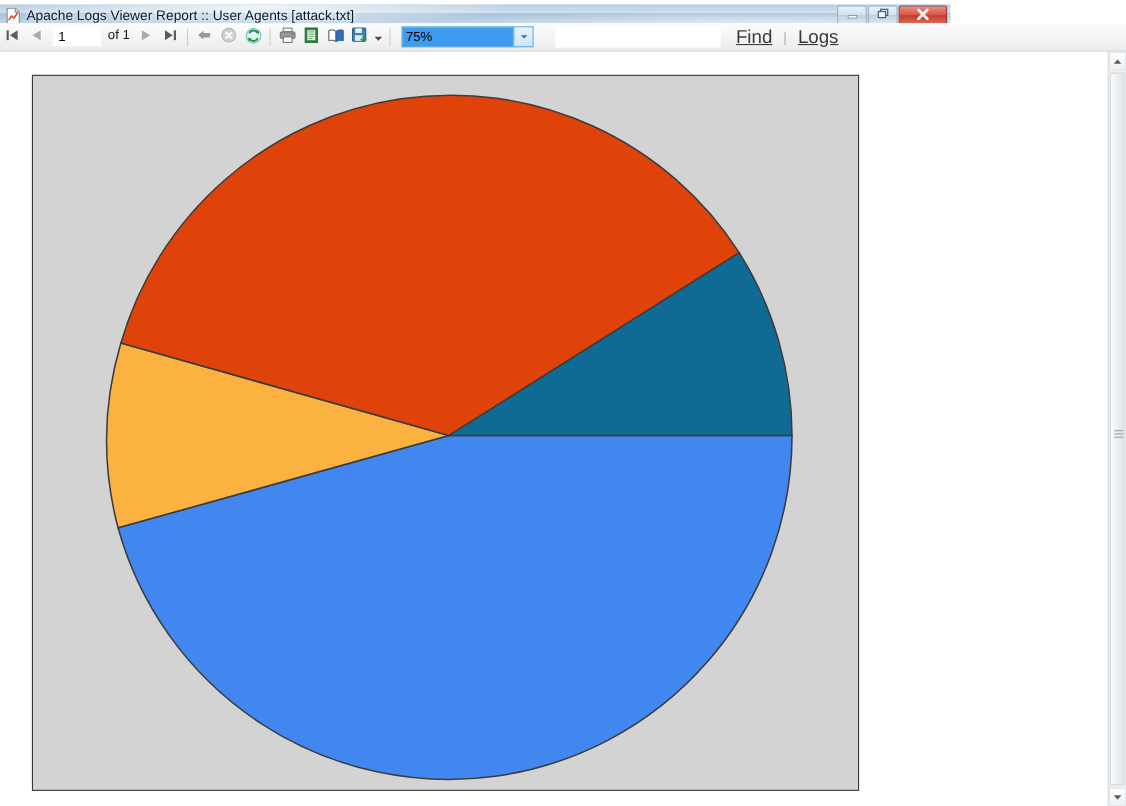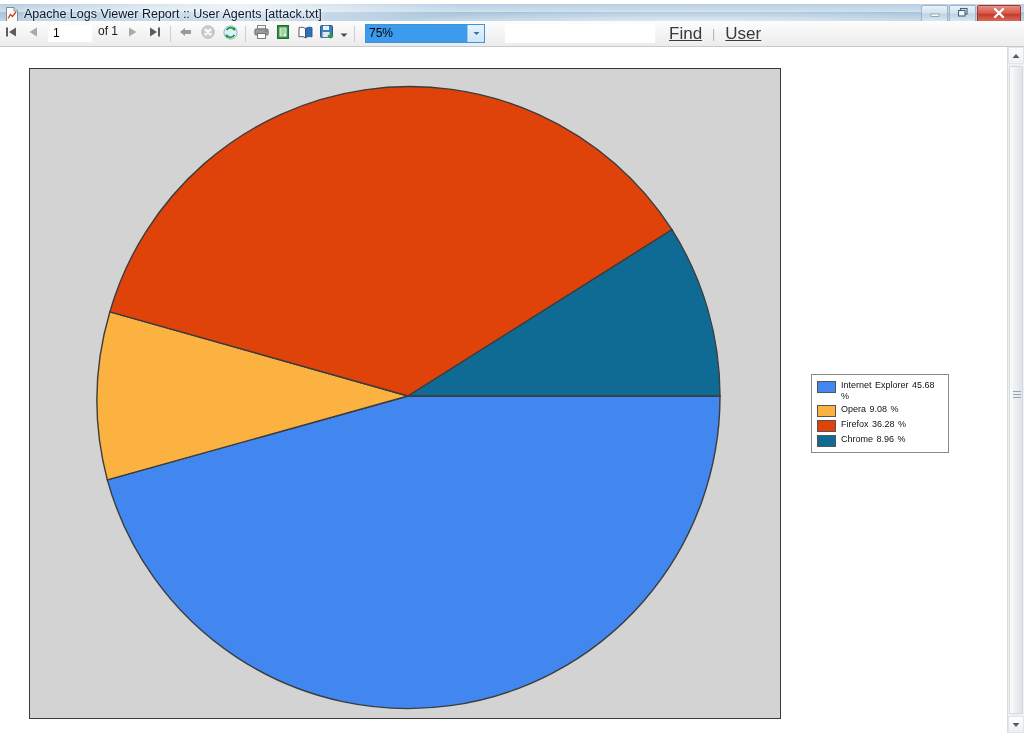--- a/index.html
+++ b/index.html
@@ -25,21 +25,21 @@
     width: 1024px;
     height: 733px;
     background: #ffffff;
     box-sizing: border-box;
   }
 
   
   #titlebar {
     position: absolute;
     left: 0; top: 4px;
-    width: 1024px;
+    width: 864px;
     height: 21px;
     background: linear-gradient(to bottom, #b9cfe2 0%, #cfe0ee 38%, #a9c3da 40%, #c6dbeb 100%);
     border-bottom: 1px solid #8ea6bb;
     box-sizing: border-box;
     overflow: hidden;
   }
   #titlebar:before {
     
     content: "";
     position: absolute;
@@ -473,60 +473,37 @@
         <svg width="7" height="5" viewBox="0 0 7 5">
             <path d="M0.5 1 L3.5 4 L6.5 1 Z" fill="#3a6f96"></path>
           </svg>
       </div>
     </div>
 
     <input id="find-input" type="text" value="" style="">
 
     <span class="find-link">Find</span>
     <span class="find-divider">|</span>
-    <span class="find-link" style="margin-left:10px">User</span>
+    <span class="find-link" style="margin-left:10px">Logs</span>
   </div>
 
   <div id="report-surface">
     <div id="report-page">
 
       <svg id="pie-chart" viewBox="0 0 628 628">
 
         <path fill="#4187ef" stroke="#3c3c3c" stroke-width="1.4" d="M314 314 L626 314 A312 312 0 0 1 13.32 397.83 Z"></path>
 
         <path fill="#fbb241" stroke="#3c3c3c" stroke-width="1.4" d="M314 314 L13.32 397.83 A312 312 0 0 1 15.90 229.81 Z"></path>
 
         <path fill="#e0430a" stroke="#3c3c3c" stroke-width="1.4" d="M314 314 L15.90 229.81 A312 312 0 0 1 577.98 147.72 Z"></path>
 
         <path fill="#0f6b94" stroke="#3c3c3c" stroke-width="1.4" d="M314 314 L577.98 147.72 A312 312 0 0 1 626 314 Z"></path>
       </svg>
 
-      <div id="chart-legend">
-
-        <div class="legend-row wrap">
-          <span class="legend-swatch" style="background:#4187ef"></span>
-          <span class="legend-label">Internet Explorer  45.68 %</span>
-        </div>
-
-        <div class="legend-row">
-          <span class="legend-swatch" style="background:#fbb241"></span>
-          <span class="legend-label">Opera  9.08 %</span>
-        </div>
-
-        <div class="legend-row">
-          <span class="legend-swatch" style="background:#e0430a"></span>
-          <span class="legend-label">Firefox  36.28 %</span>
-        </div>
-
-        <div class="legend-row">
-          <span class="legend-swatch" style="background:#0f6b94"></span>
-          <span class="legend-label">Chrome  8.96 %</span>
-        </div>
-
-      </div>
     </div>
   </div>
 
   <div id="vscrollbar">
     <div class="sb-arrow" id="sb-arrow-up">
       <svg width="8" height="6" viewBox="0 0 8 6">
           <path d="M4 1 L7.5 5 L0.5 5 Z" fill="#5a5a5a"></path>
         </svg>
     </div>
     <div id="sb-thumb">

